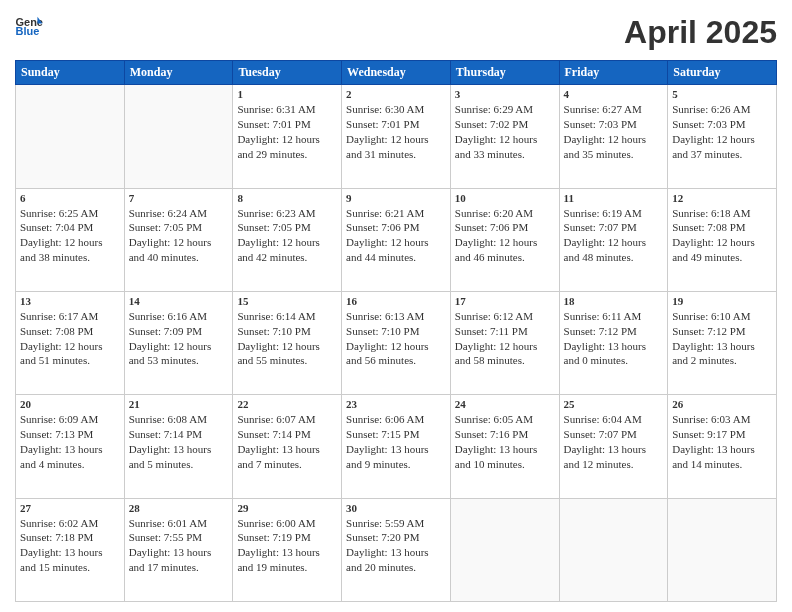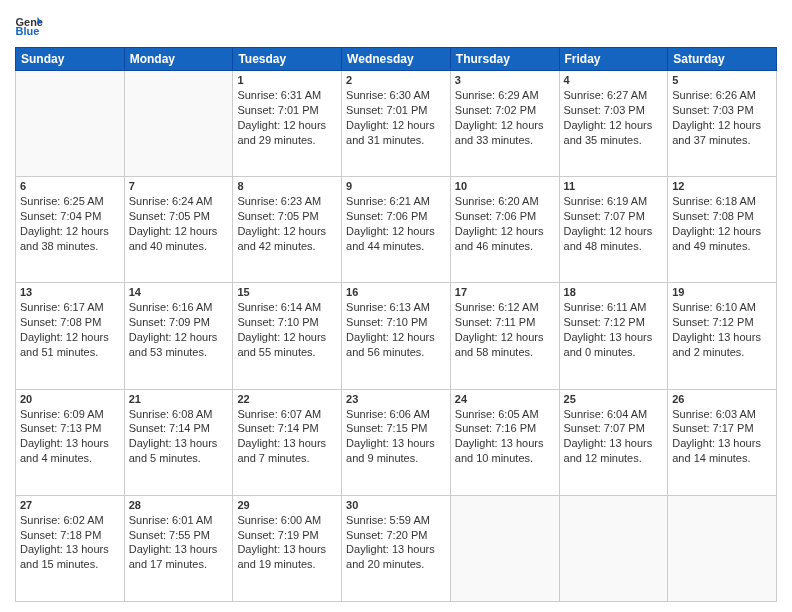--- a/index.html
+++ b/index.html
@@ -42,20 +42,21 @@
       line-height: 1.1;
     }
     .location {
       font-size: 14px;
       color: #555;
     }
     .calendar {
       width: 100%;
       border-collapse: collapse;
       flex: 1;
+      font-family: Liberation Serif, serif;
     }
     .calendar th {
       background-color: #1565c0;
       color: #fff;
       text-align: left;
       padding: 4px 5px;
       font-size: 12px;
       font-weight: bold;
       border: 1px solid #0d47a1;
     }
@@ -91,20 +92,21 @@
 <div class="page">
   <div class="header">
     <div class="logo">
       <svg class="logo-icon" viewBox="0 0 32 26" xmlns="http://www.w3.org/2000/svg">
         <text x="0" y="13" font-size="13" font-weight="bold" fill="#333" font-family="Arial">General</text>
         <text x="0" y="24" font-size="13" font-weight="bold" fill="#1565c0" font-family="Arial">Blue</text>
         <polygon points="26,2 32,10 26,10" fill="#1565c0"></polygon>
       </svg>
     </div>
     <div class="title-block">
+      <div class="month-title">April 2025</div>
     </div>
   </div>
 
   <table class="calendar">
     <thead>
       <tr>
         <th>Sunday</th>
         <th>Monday</th>
         <th>Tuesday</th>
         <th>Wednesday</th>
@@ -294,21 +296,21 @@
           <td>
             <span class="day-number">25</span>
             <div class="day-info">Sunrise: 6:04 AM
 Sunset: 7:07 PM
 Daylight: 13 hours
 and 12 minutes.</div>
           </td>
           <td>
             <span class="day-number">26</span>
             <div class="day-info">Sunrise: 6:03 AM
-Sunset: 7:17 PM
+Sunset: 9:17 PM
 Daylight: 13 hours
 and 14 minutes.</div>
           </td>
         </tr>
         <tr>
           <td>
             <span class="day-number">27</span>
             <div class="day-info">Sunrise: 6:02 AM
 Sunset: 7:18 PM
 Daylight: 13 hours

